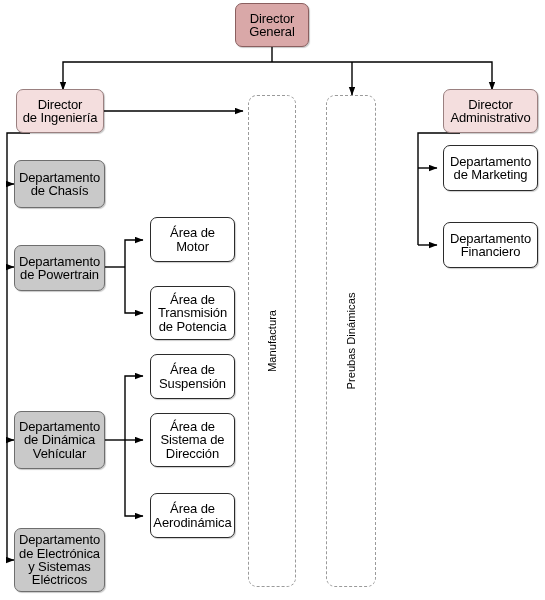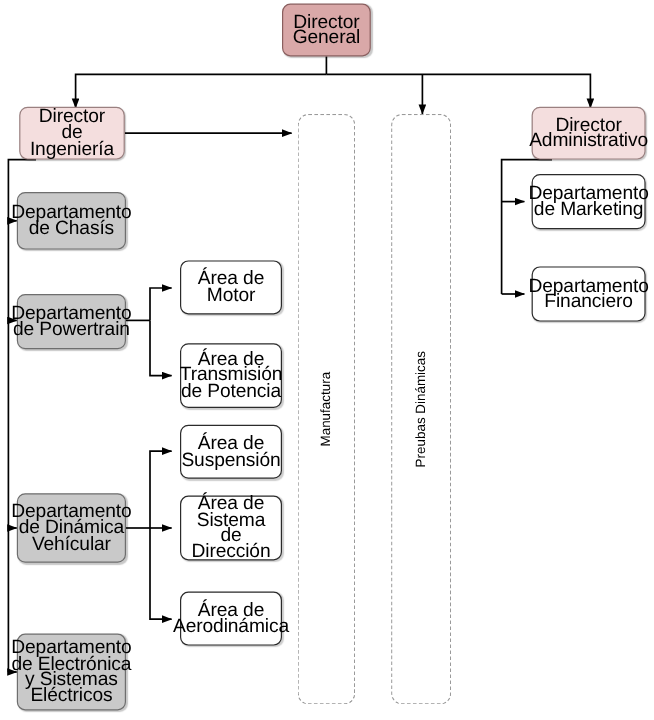--- a/index.html
+++ b/index.html
@@ -24,21 +24,21 @@
     pointer-events: none;
   }
   .node {
     position: absolute;
     box-sizing: border-box;
     display: flex;
     align-items: center;
     justify-content: center;
     text-align: center;
     border-radius: 7px;
-    font-size: 16px;
+    font-size: 13px;
     line-height: 13.4px;
     color: #000000;
     letter-spacing: -0.1px;
     white-space: pre-line;
     padding: 2px 3px;
   }
   .node.root {
     background: #d9a8a8;
     border: 1px solid #8a5f5f;
     box-shadow: 1px 1px 1px rgba(0,0,0,0.22);

